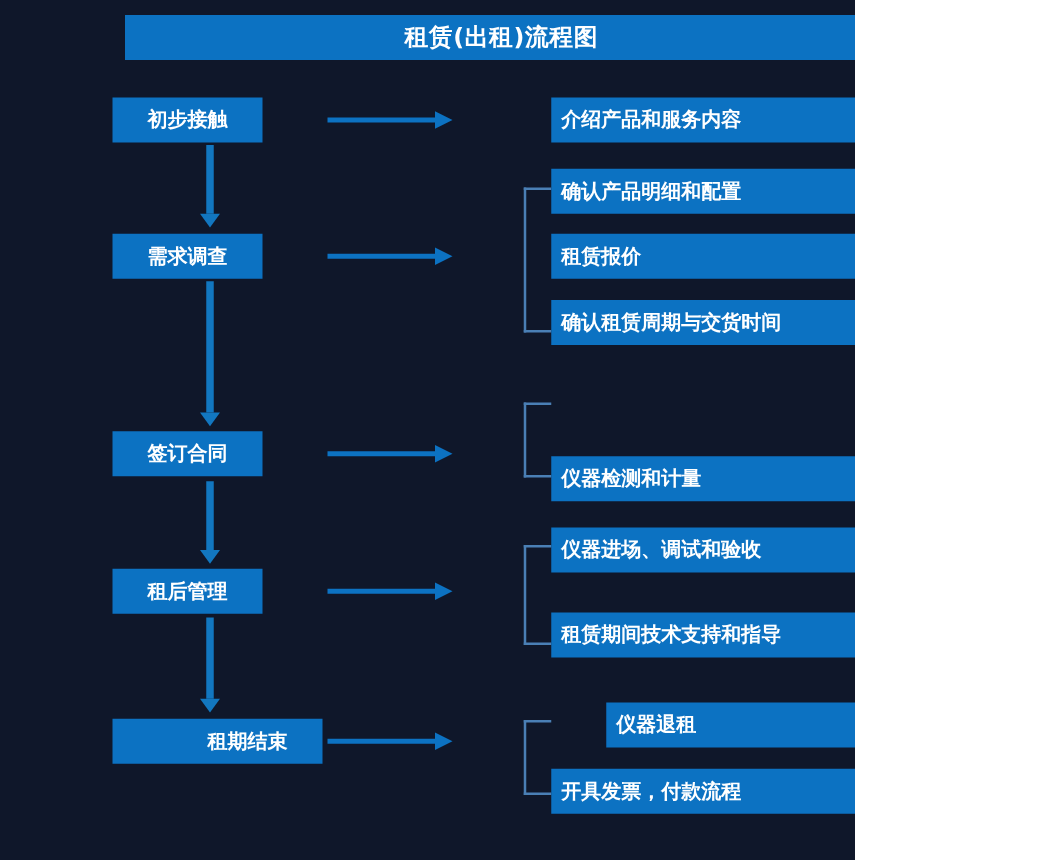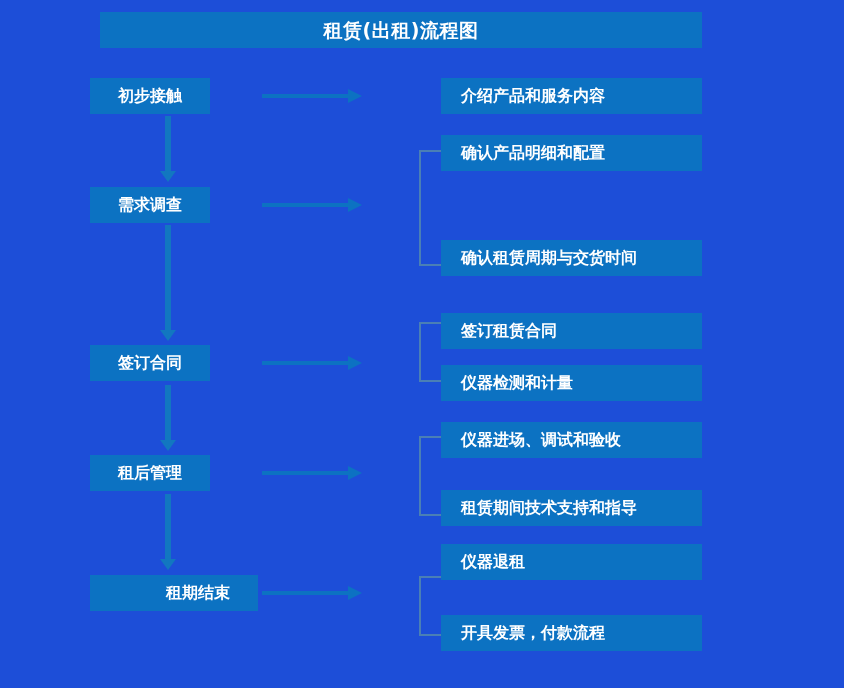--- a/index.html
+++ b/index.html
@@ -6,23 +6,23 @@
   html, body {
     margin: 0;
     padding: 0;
     background: #ffffff;
   }
   body {
     font-family: "DejaVu Sans", "Liberation Sans", sans-serif;
   }
   #canvas {
     position: relative;
-    width: 844px;
+    width: 684px;
     height: 688px;
-    background: #1d4ed8;
+    background: #0f172a;
     overflow: hidden;
   }
 
   
   .title-bar {
     position: absolute;
     left: 100px;
     top: 12px;
     width: 602px;
     height: 36px;
@@ -67,21 +67,21 @@
     background: #0c72c2;
     display: flex;
     align-items: center;
     justify-content: flex-start;
   }
   .task-box .task-label {
     color: #ffffff;
     font-size: 16px;
     font-weight: bold;
     line-height: 1;
-    padding-left: 20px;
+    padding-left: 8px;
     white-space: nowrap;
   }
 
   
   .h-arrow {
     position: absolute;
     left: 262px;
     width: 100px;
     height: 14px;
   }
@@ -204,35 +204,35 @@
   <div class="bracket" id="bracket-1" style="top: 322px; height: 60px;"></div>
   <div class="bracket" id="bracket-2" style="top: 436px; height: 80px;"></div>
   <div class="bracket" id="bracket-3" style="top: 576px; height: 60px;"></div>
 
   <div class="task-box" id="task-0" style="top: 78px;">
     <span class="task-label">介绍产品和服务内容</span>
   </div>
   <div class="task-box" id="task-1" style="top: 135px;">
     <span class="task-label">确认产品明细和配置</span>
   </div>
+  <div class="task-box" id="task-2" style="top: 187px;">
+    <span class="task-label">租赁报价</span>
+  </div>
   <div class="task-box" id="task-3" style="top: 240px; text-align: right;">
     <span class="task-label">确认租赁周期与交货时间</span>
   </div>
-  <div class="task-box" id="task-4" style="top: 313px;">
-    <span class="task-label">签订租赁合同</span>
-  </div>
   <div class="task-box" id="task-5" style="top: 365px;">
     <span class="task-label">仪器检测和计量</span>
   </div>
   <div class="task-box" id="task-6" style="top: 422px;">
     <span class="task-label">仪器进场、调试和验收</span>
   </div>
   <div class="task-box" id="task-7" style="top: 490px;">
     <span class="task-label">租赁期间技术支持和指导</span>
   </div>
-  <div class="task-box" id="task-8" style="top: 544px;">
+  <div class="task-box" id="task-8" style="top: 562px; margin-left: 44px;">
     <span class="task-label">仪器退租</span>
   </div>
   <div class="task-box" id="task-9" style="top: 615px;">
     <span class="task-label">开具发票，付款流程</span>
   </div>
 
 </div>
 
 </body></html>

